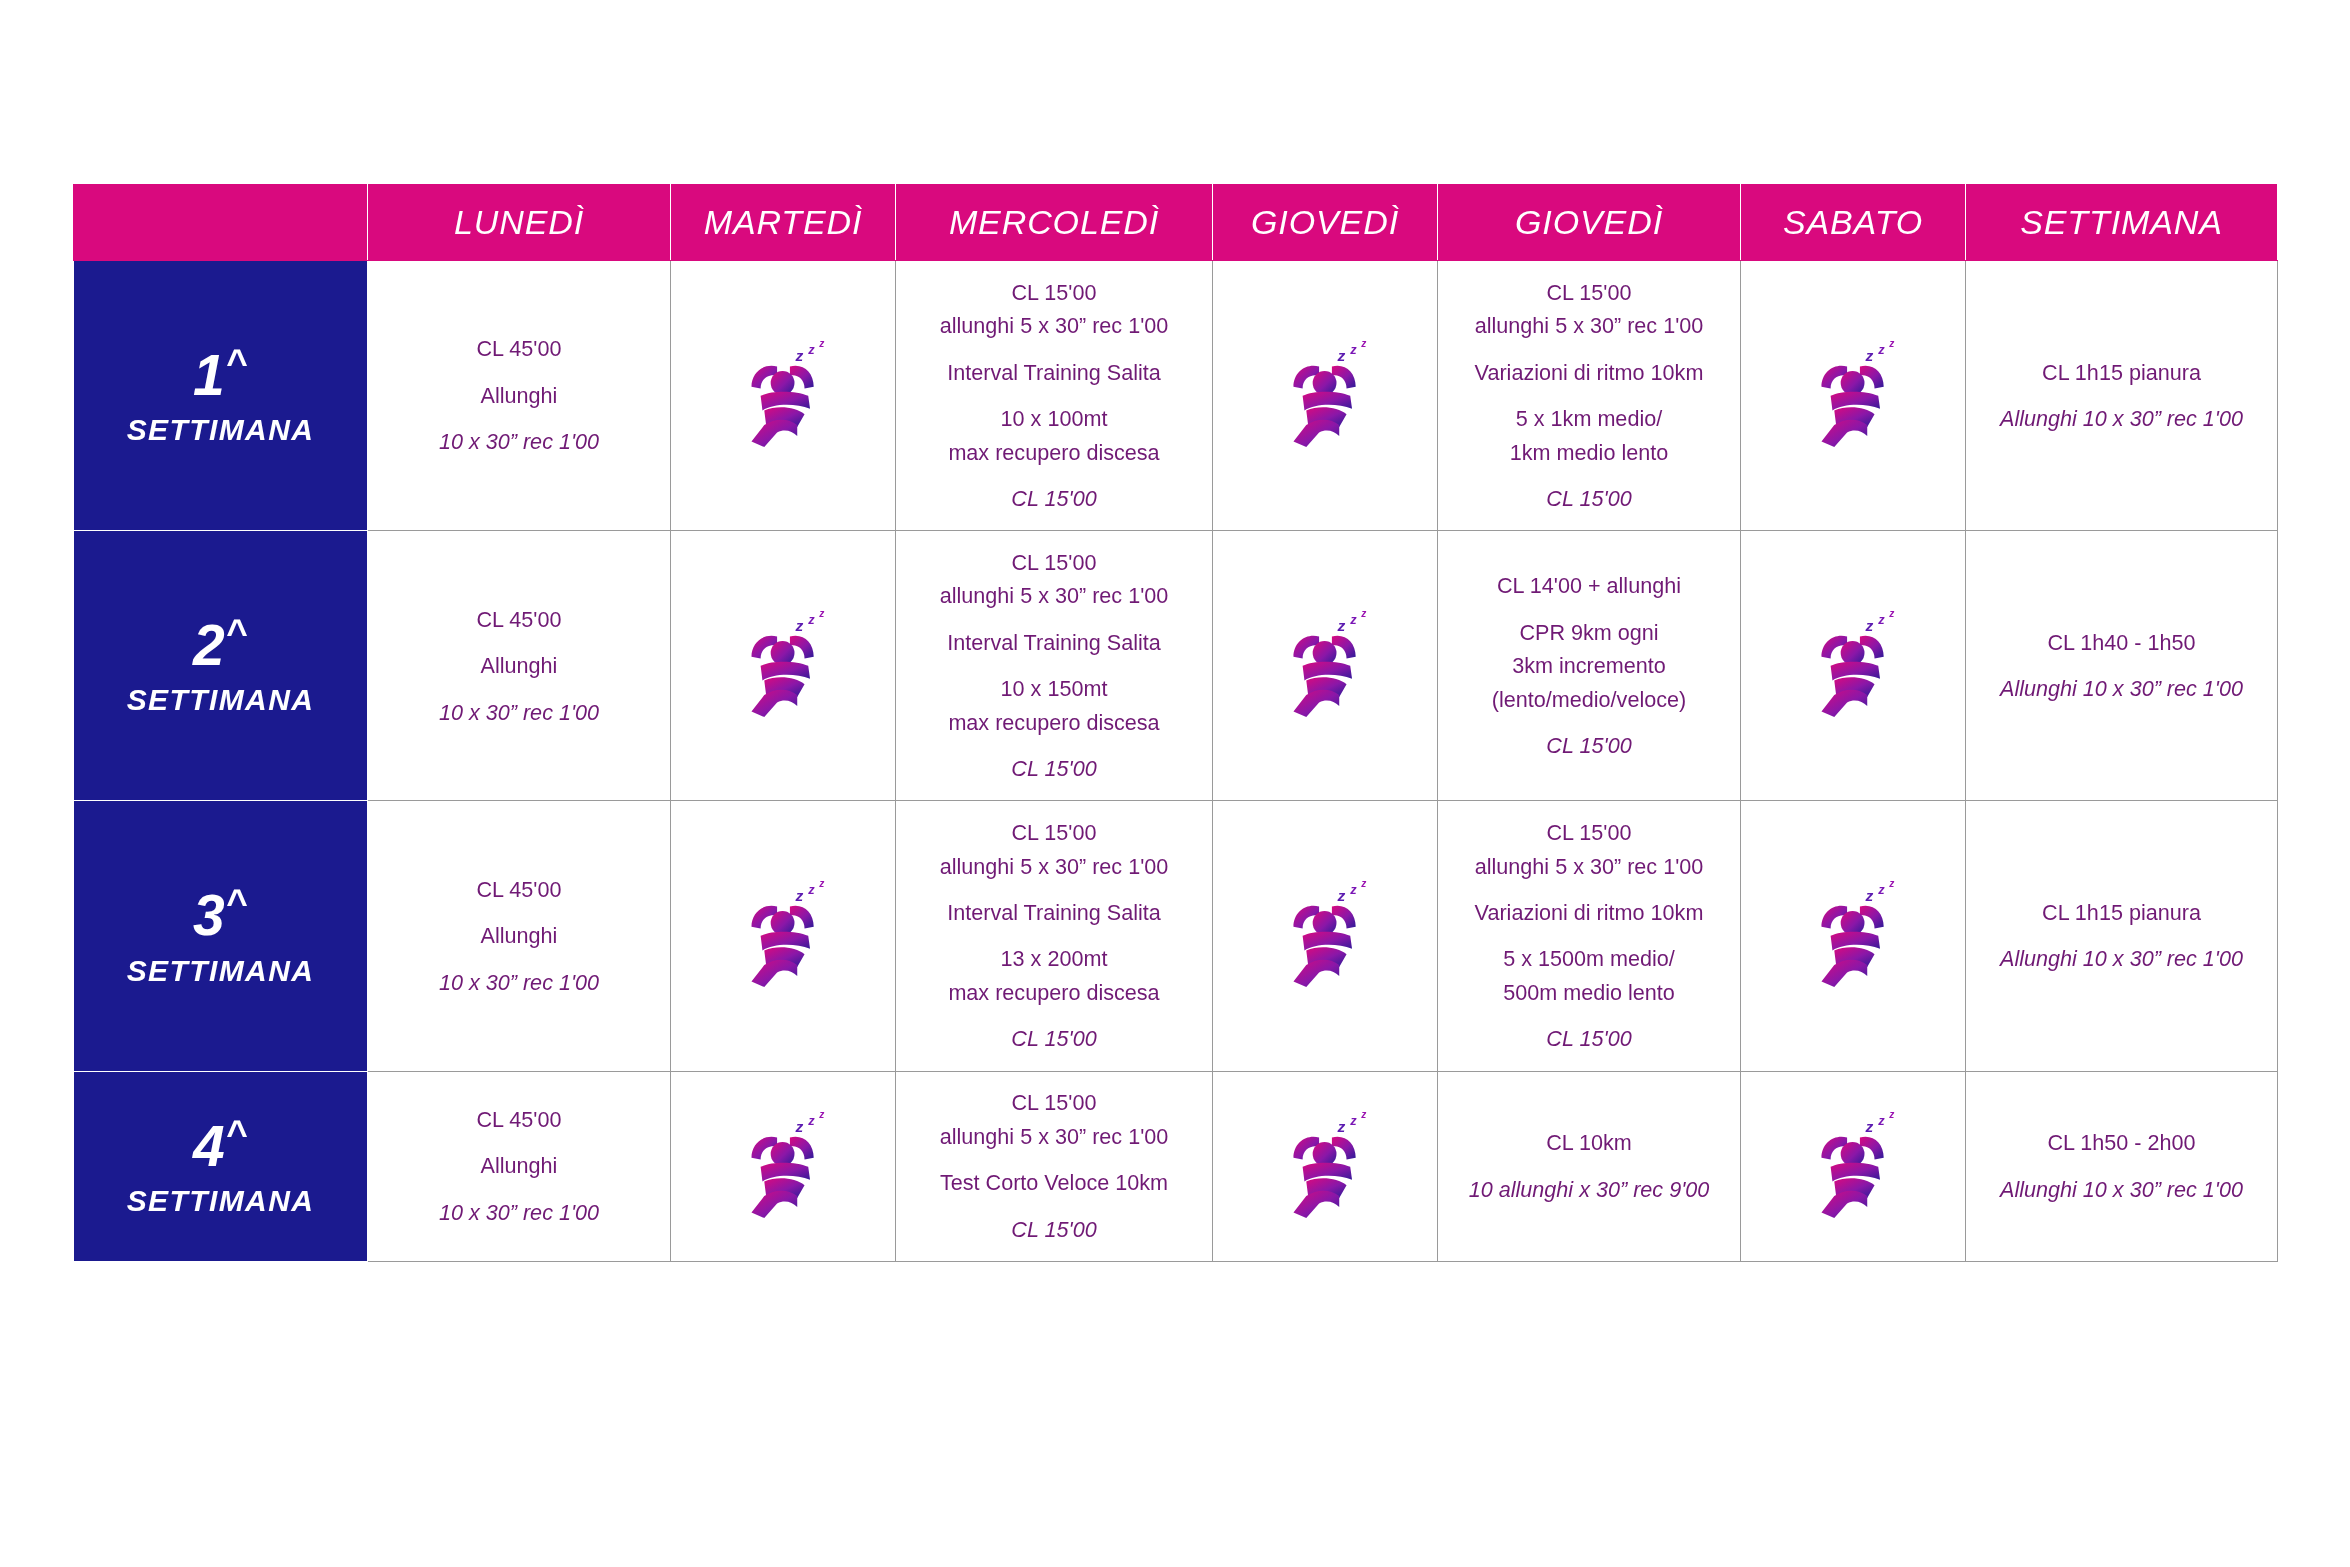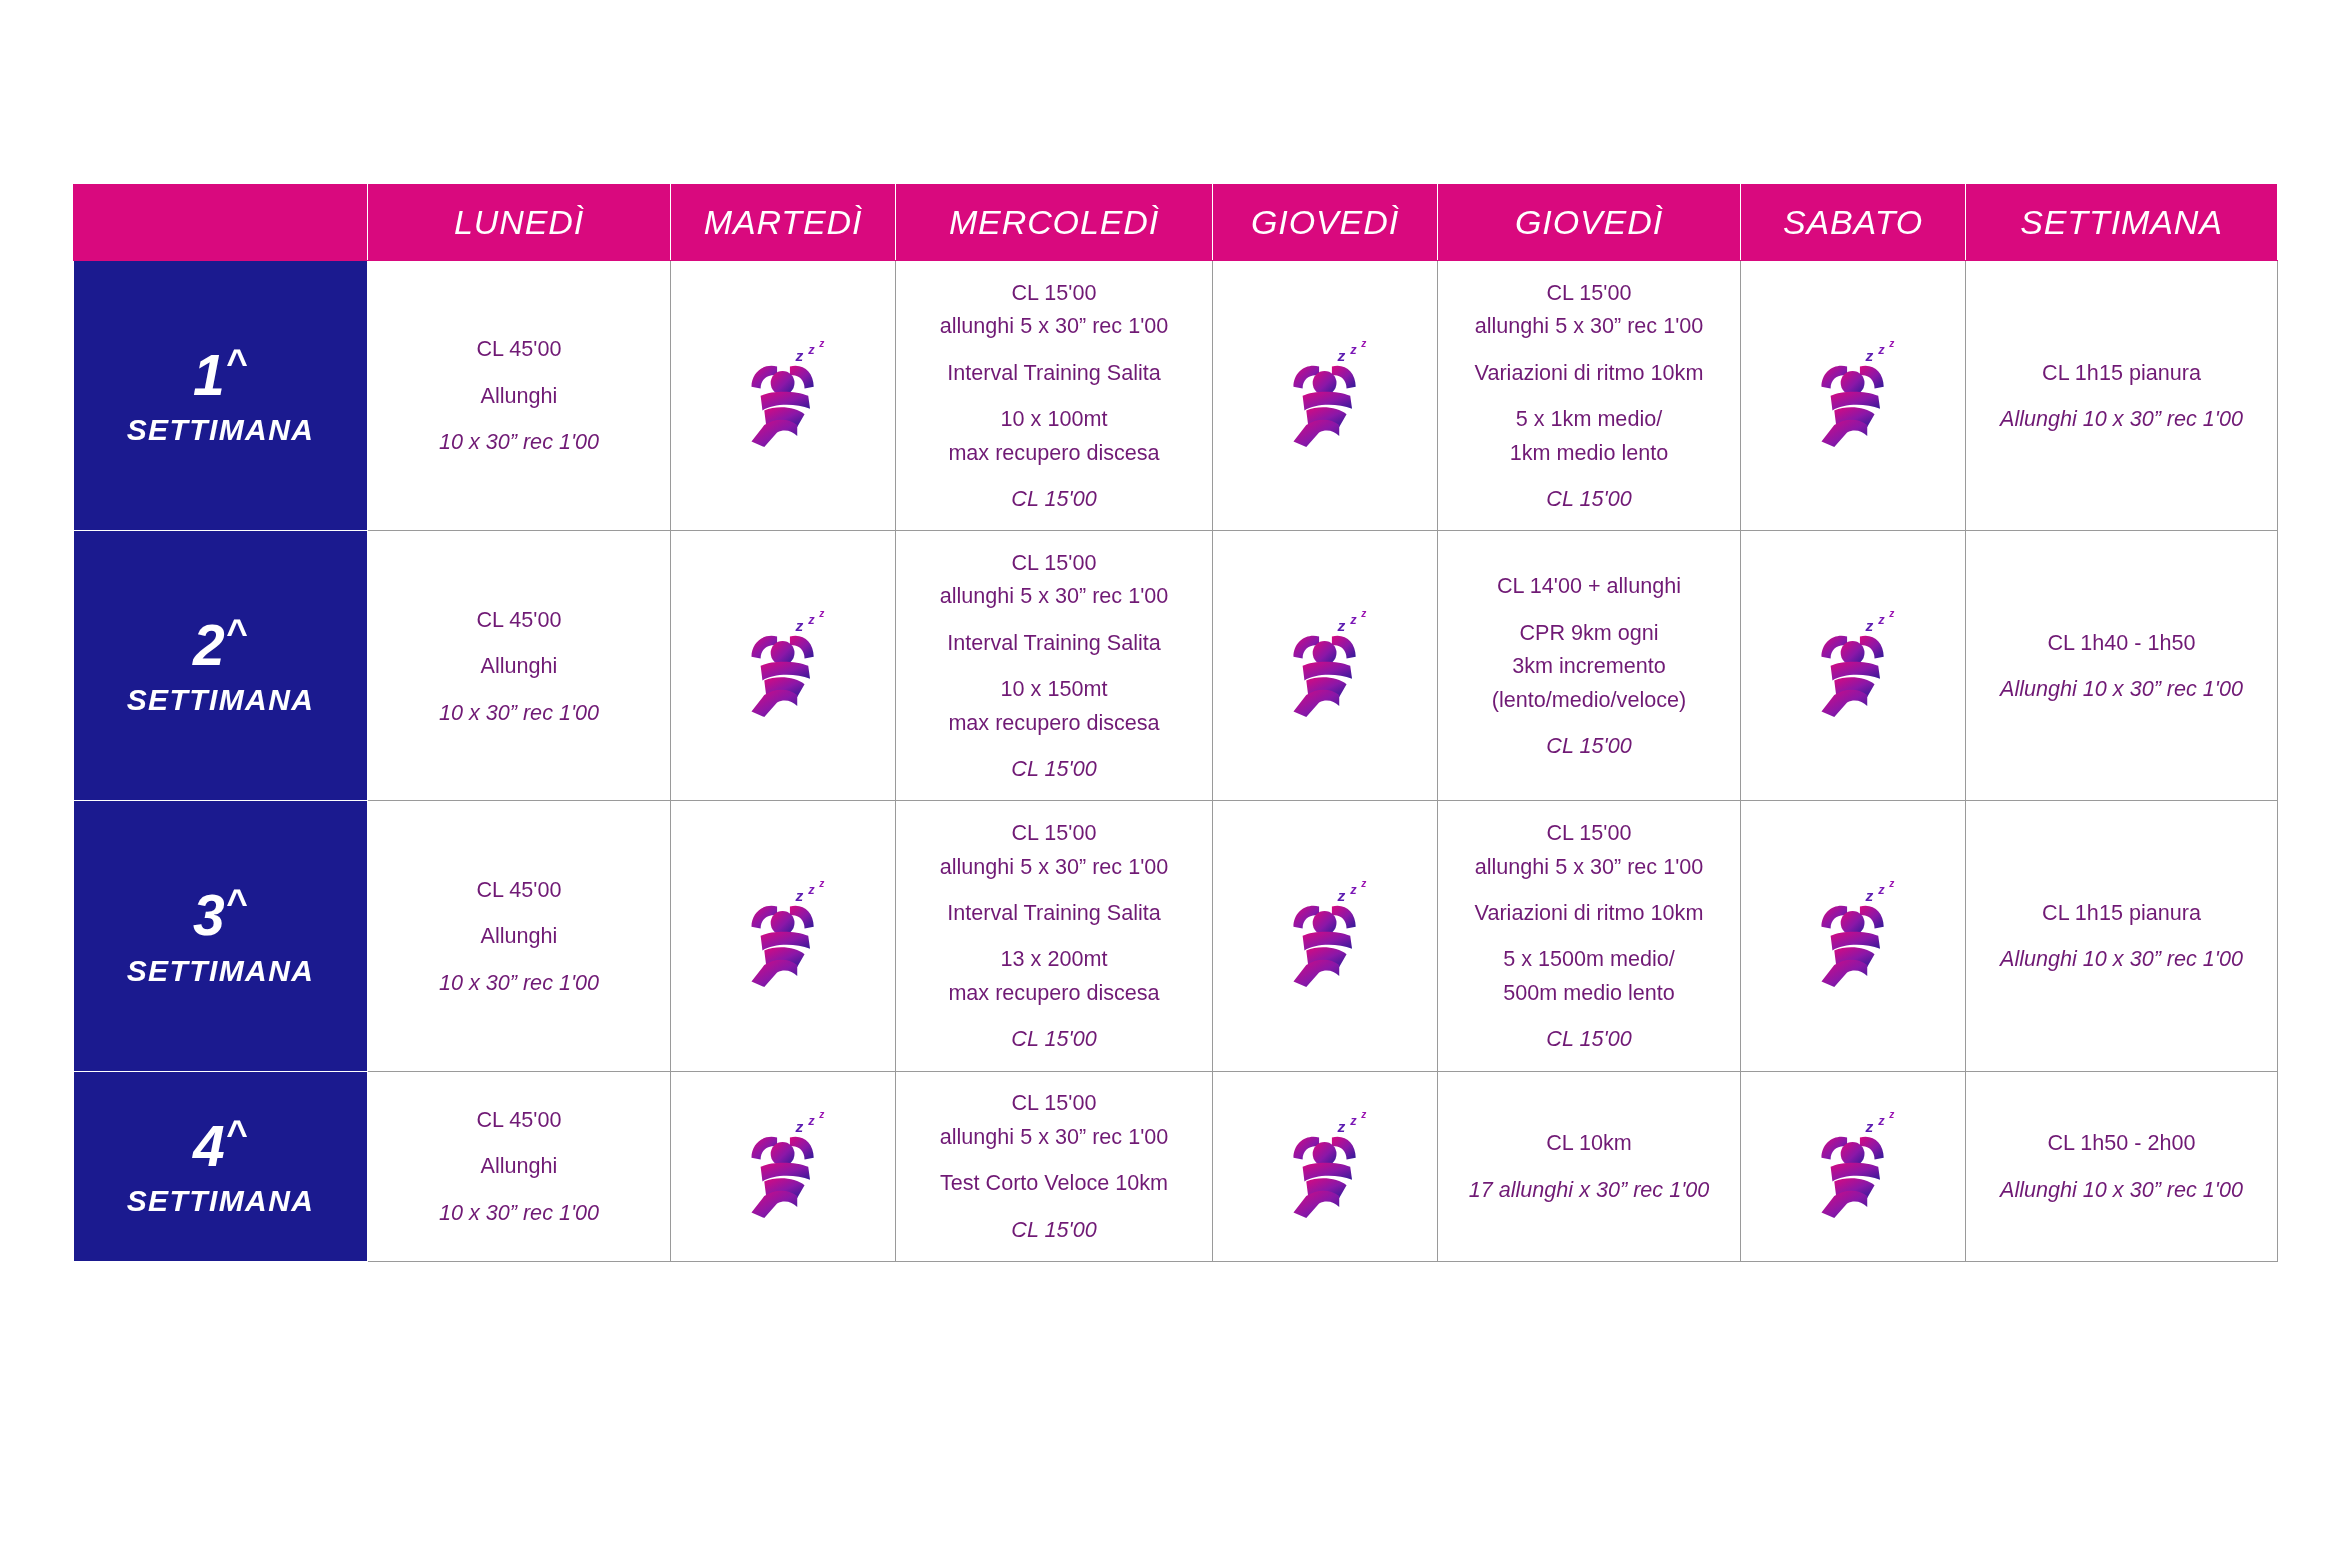--- a/index.html
+++ b/index.html
@@ -562,21 +562,21 @@
       <path d="M40 62 C52 56 78 56 92 62 L94 76 C78 70 54 70 42 78 Z" fill="url(#grad-body)"></path>
 
       <path d="M44 78 C58 72 78 74 88 82 L80 96 C68 88 56 88 46 94 Z" fill="url(#grad-body)"></path>
 
       <path d="M80 94 C70 86 56 86 44 94 L30 112 L44 118 L58 102 C66 98 74 100 80 106 Z" fill="url(#grad-body)"></path>
     </svg>
   </span>
 </td>
           <td class="daycell">
             <div class="blk line">CL 10km</div>
-            <div class="blk line">17 allunghi x 30” rec 1'00</div>
+            <div class="blk line">10 allunghi x 30” rec 9'00</div>
           </td>
           <td class="restcell">
   <span class="rest-ico">
     <svg viewBox="0 0 130 120" width="119" height="110" xmlns="http://www.w3.org/2000/svg" aria-hidden="true">
       <defs>
         <linearGradient id="grad-body" x1="0" y1="0" x2="1" y2="1">
           <stop offset="0%" stop-color="#d9097e"></stop>
           <stop offset="55%" stop-color="#8a17a8"></stop>
           <stop offset="100%" stop-color="#2b1a96"></stop>
         </linearGradient>

